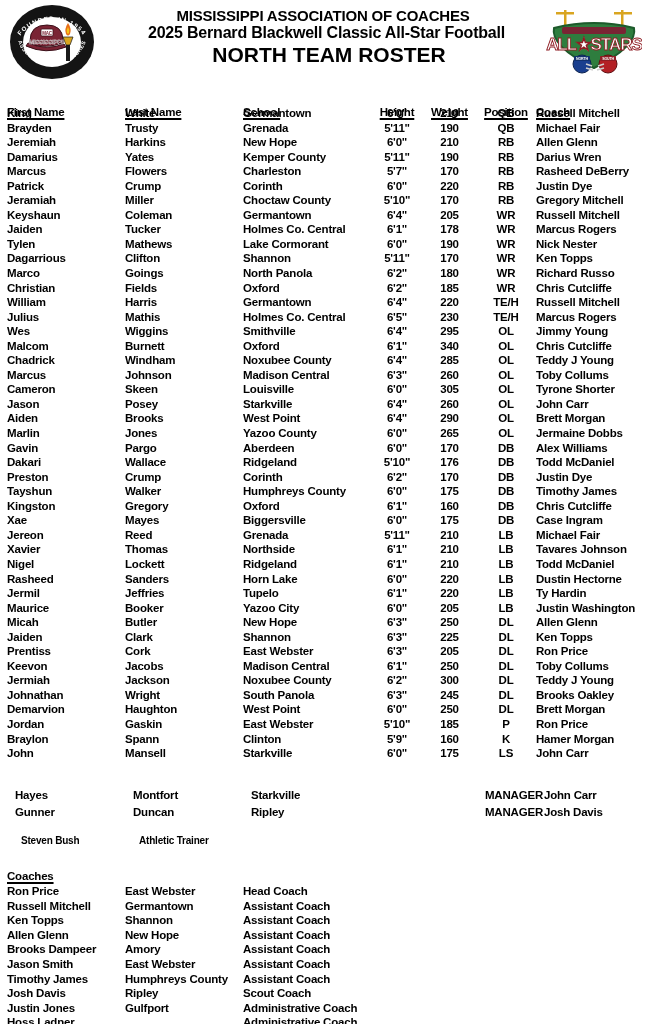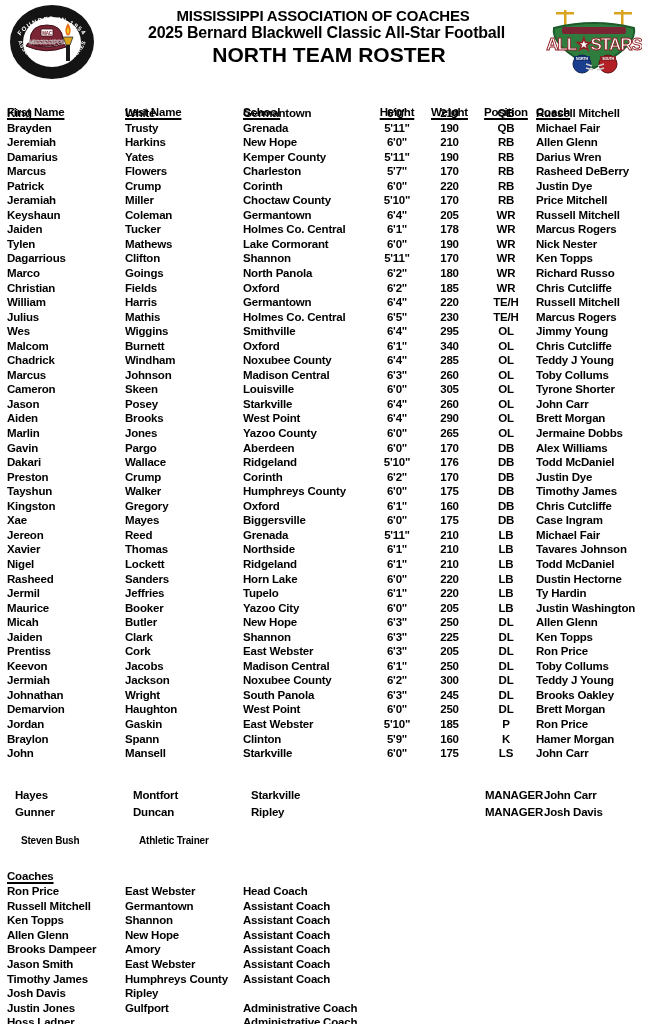--- a/index.html
+++ b/index.html
@@ -178,21 +178,21 @@
         <div class="cell center">RB</div>
         <div class="cell">Justin Dye</div>
       </div>
       <div class="trow">
         <div class="cell">Jeramiah</div>
         <div class="cell">Miller</div>
         <div class="cell">Choctaw County</div>
         <div class="cell center">5'10"</div>
         <div class="cell center">170</div>
         <div class="cell center">RB</div>
-        <div class="cell">Price Mitchell</div>
+        <div class="cell">Gregory Mitchell</div>
       </div>
       <div class="trow">
         <div class="cell">Keyshaun</div>
         <div class="cell">Coleman</div>
         <div class="cell">Germantown</div>
         <div class="cell center">6'4"</div>
         <div class="cell center">205</div>
         <div class="cell center">WR</div>
         <div class="cell">Russell Mitchell</div>
       </div>
@@ -591,20 +591,21 @@
           <div class="cell">Assistant Coach</div>
         </div>
         <div class="crow">
           <div class="cell">Timothy James</div>
           <div class="cell">Humphreys County</div>
           <div class="cell">Assistant Coach</div>
         </div>
         <div class="crow">
           <div class="cell">Josh Davis</div>
           <div class="cell">Ripley</div>
+          <div class="cell">Scout Coach</div>
         </div>
         <div class="crow">
           <div class="cell">Justin Jones</div>
           <div class="cell">Gulfport</div>
           <div class="cell">Administrative Coach</div>
         </div>
         <div class="crow">
           <div class="cell">Hoss Ladner</div>
           <div class="cell"></div>
           <div class="cell">Administrative Coach</div>

